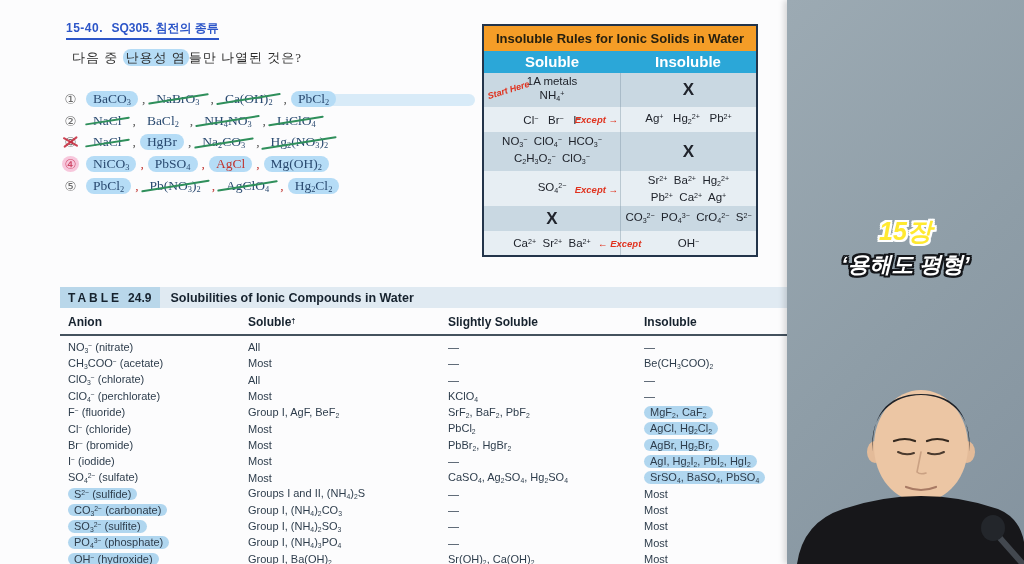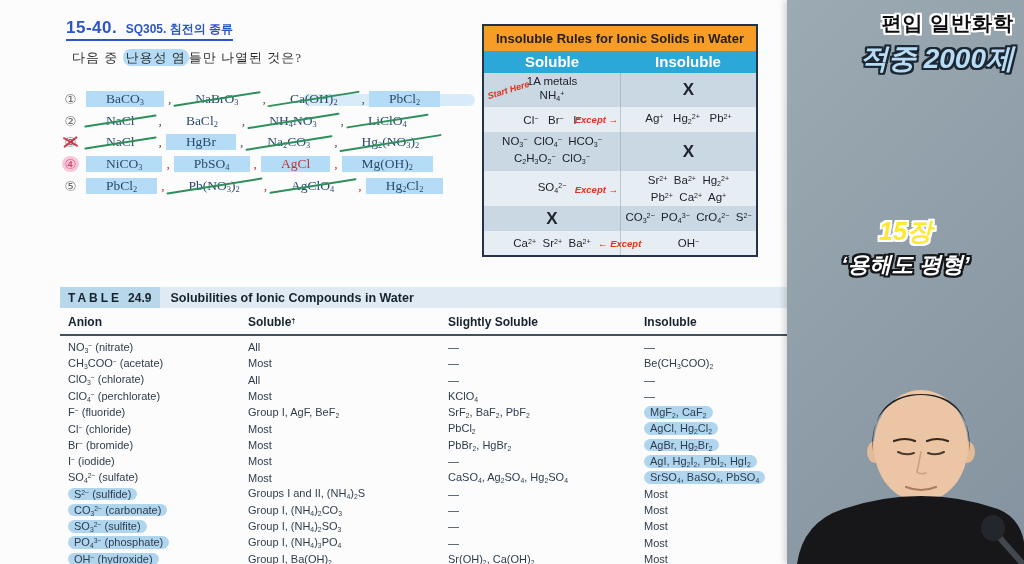--- a/index.html
+++ b/index.html
@@ -2,38 +2,38 @@
 <html><head>
 <meta charset="utf-8">
 <style>
   html,body{margin:0;padding:0;}
   body{width:1024px;height:564px;position:relative;overflow:hidden;background:#fcfcfd;
        font-family:"Liberation Sans","DejaVu Sans",sans-serif;}
   .slide{position:absolute;left:0;top:0;width:787px;height:564px;background:#fcfcfd;}
 
   
   .q-title{position:absolute;left:66px;top:18px;color:#2c55c8;border-bottom:2px solid #2c55c8;padding-bottom:1px;}
-  .q-num{font-size:17px;font-weight:bold;letter-spacing:.5px;text-align:right;}
+  .q-num{font-size:12px;font-weight:bold;letter-spacing:.5px;text-align:right;}
   .q-code{font-size:12px;font-weight:bold;margin-left:4px;}
   .q-text{position:absolute;left:72px;top:49px;font-size:13px;color:#2b2b2b;
           font-family:"Liberation Serif","DejaVu Serif",serif;letter-spacing:1px;}
   .qhl{background:#b5dcf6;border-radius:8px;padding:1px 3px;}
   .streak{position:absolute;left:303px;top:94px;width:172px;height:12px;background:rgba(173,214,242,.45);border-radius:6px;}
 
   #options{position:absolute;left:62px;top:88px;}
   .opt{height:21.8px;display:flex;align-items:center;font-family:"Liberation Serif","DejaVu Serif",serif;
        font-size:13.5px;color:#2a4a70;white-space:nowrap;}
   .onum{color:#6a6a6a;font-size:13.5px;margin-right:7px;position:relative;width:17px;text-align:center;
         font-family:"DejaVu Sans",sans-serif;}
   .onum.pink-circle{background:#f7c7dc;border-radius:50%;color:#cf4a68;}
   .onum.red-x::before,.onum.red-x::after{content:'';position:absolute;left:0;top:7px;width:17px;height:1.8px;
         background:rgba(198,42,60,.88);border-radius:2px;}
   .onum.red-x::before{transform:rotate(-38deg);}
   .onum.red-x::after{transform:rotate(30deg);}
-  .chem{position:relative;display:inline-block;padding:0 20px;border-radius:0;}
+  .chem{position:relative;display:inline-block;padding:0 7px;border-radius:8px;}
   .chem.hl{background:#b5dcf6;}
   .chem.redtx{color:#c03530;}
   .chem.strike::after{content:'';position:absolute;left:-3%;right:-3%;top:46%;height:2px;background:#2f8f5b;
         transform:rotate(-9deg);border-radius:2px;}
   .comma{margin:0 4px;color:#555;}
   .comma.red{color:#c03530;}
   .slide sub{font-size:.62em;vertical-align:-.25em;letter-spacing:0;}
   .slide sup{font-size:.62em;vertical-align:.45em;letter-spacing:0;}
 
   
@@ -320,24 +320,20 @@
           <div class="c2">Group I, Ba(OH)<sub>2</sub></div>
           <div class="c3">Sr(OH)<sub>2</sub>, Ca(OH)<sub>2</sub></div>
           <div class="c4">Most</div>
         </div>
       </div>
   </div>
 
 </div>
 
 <div class="video">
-  <div class="brand">
-    <div class="brand1">편입 일반화학</div>
-    <div class="brand2">적중 2000제</div>
-  </div>
   <div class="chapter">
     <div class="ch1">15장</div>
     <div class="ch2">‘용해도 평형’</div>
   </div>
   <svg class="person" viewBox="0 0 237 264" xmlns="http://www.w3.org/2000/svg">
     <ellipse cx="88" cy="152" rx="8" ry="11" fill="#e3bb99"></ellipse>
     <ellipse cx="180" cy="152" rx="8" ry="11" fill="#e3bb99"></ellipse>
     <rect x="118" y="185" width="32" height="28" fill="#dcb394"></rect>
     <ellipse cx="134" cy="146" rx="47" ry="56" fill="#ecc6a4"></ellipse>
     <path d="M86 152 C76 76 192 76 182 152 C184 118 170 94 134 94 C98 94 84 118 86 152 Z" fill="#1e2127"></path>

